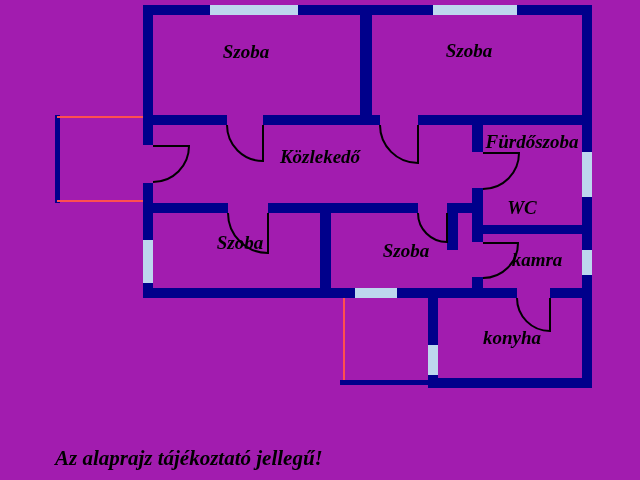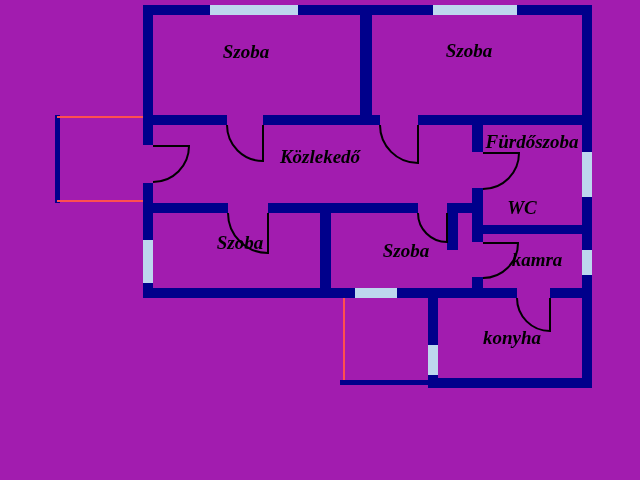--- a/index.html
+++ b/index.html
@@ -79,13 +79,14 @@
       <text x="246" y="58" class="room-label">Szoba</text>
       <text x="469" y="57" class="room-label">Szoba</text>
       <text x="320" y="163" class="room-label">Közlekedő</text>
       <text x="532" y="148" class="room-label">Fürdőszoba</text>
       <text x="522" y="214" class="room-label">WC</text>
       <text x="240" y="249" class="room-label">Szoba</text>
       <text x="406" y="257" class="room-label">Szoba</text>
       <text x="537" y="266" class="room-label">kamra</text>
       <text x="512" y="344" class="room-label">konyha</text>
     </svg>
+  <div class="disclaimer">Az alaprajz tájékoztató jellegű!</div>
 </div>
 
 </body></html>

